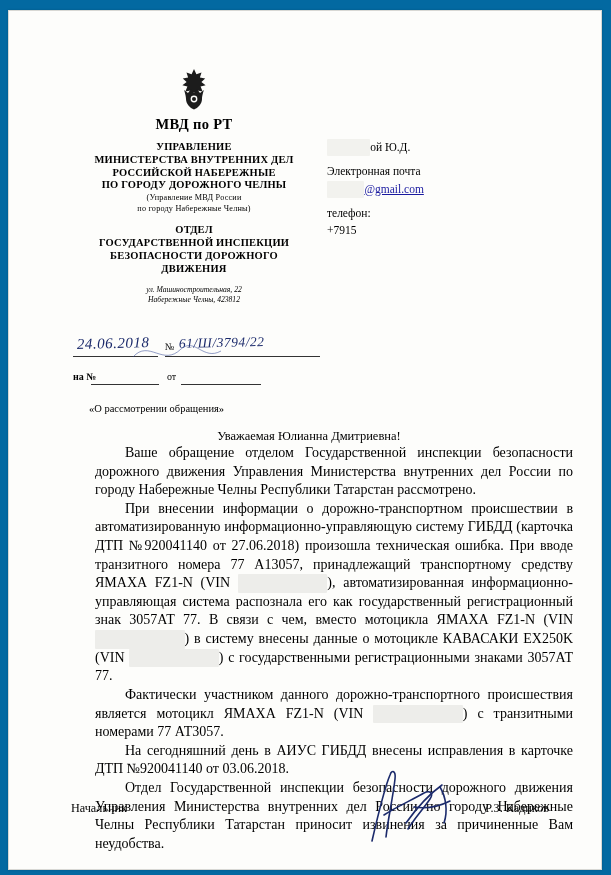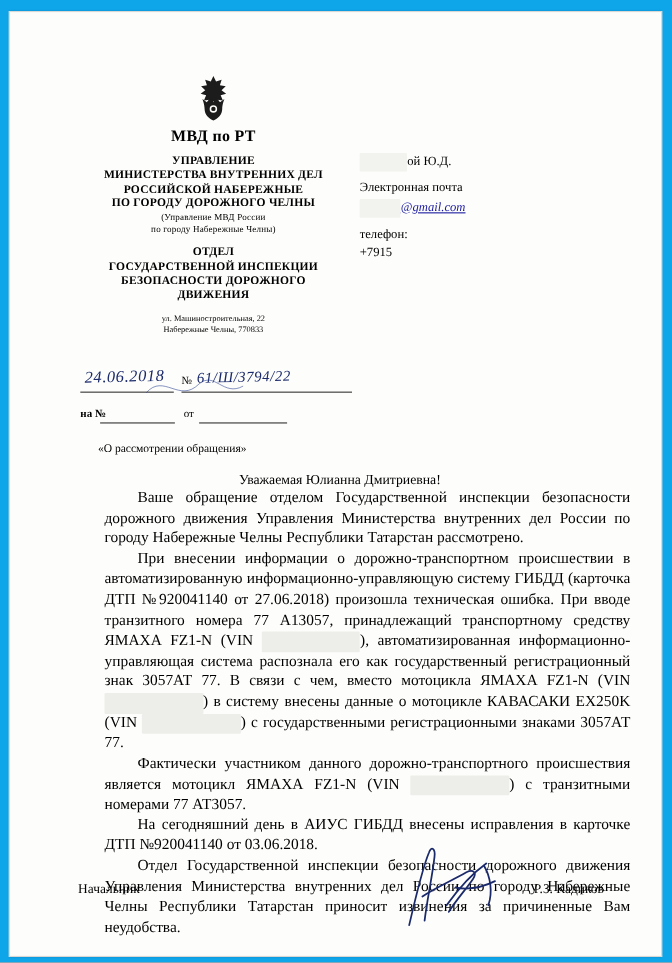--- a/index.html
+++ b/index.html
@@ -10,21 +10,21 @@
   body {
     width: 611px;
     height: 875px;
     overflow: hidden;
     font-family: "Liberation Serif", serif;
   }
   .page {
     position: relative;
     width: 611px;
     height: 875px;
-    background: #0ea5e9;
+    background: #0369a1;
     box-sizing: border-box;
   }
   .scan {
     position: absolute;
     left: 8px;
     top: 10px;
     width: 592px;
     height: 858px;
     background: #fdfdfb;
     border: 1px solid #d8d8d4;
@@ -73,20 +73,21 @@
     font-size: 10.5px;
     line-height: 1.25;
     margin-top: 9px;
     letter-spacing: 0.2px;
   }
   .address {
     font-weight: normal;
     font-size: 7.6px;
     line-height: 1.3;
     margin-top: 10px;
+    font-style: italic;
   }
 
   
   .numline {
     position: absolute;
     font-size: 10px;
   }
   .hand {
     font-family: "Liberation Serif", serif;
     font-style: italic;
@@ -219,21 +220,21 @@
         <div class="org-sub">по городу Набережные Челны)</div>
       </div>
       <div class="dept-block">
         <div>ОТДЕЛ</div>
         <div>ГОСУДАРСТВЕННОЙ ИНСПЕКЦИИ</div>
         <div>БЕЗОПАСНОСТИ ДОРОЖНОГО</div>
         <div>ДВИЖЕНИЯ</div>
       </div>
       <div class="address">
         <div>ул. Машиностроительная, 22</div>
-        <div>Набережные Челны, 770833</div>
+        <div>Набережные Челны, 423812</div>
       </div>
     </div>
 
     <div class="numline" style="left:68px; top:324px;">
       <span class="hand">24.06.2018</span>
     </div>
     <div class="rule" style="left:64px; top:345px; width:85px;"></div>
 
     <div class="numline" style="left:156px; top:330px;">№</div>
     <div class="numline" style="left:170px; top:324px;">
@@ -251,21 +252,21 @@
         <path d="M4 26 C20 8, 34 36, 52 18 C66 6, 74 30, 92 20" fill="none" stroke="#223a8c" stroke-width="0.9" opacity="0.55"></path>
       </svg>
     </div>
 
     <div class="addressee">
       <div class="addr-line">
         <span class="redact">&nbsp;&nbsp;&nbsp;&nbsp;&nbsp;&nbsp;&nbsp;&nbsp;&nbsp;&nbsp;&nbsp;&nbsp;&nbsp;&nbsp;&nbsp;</span><span>ой Ю.Д.</span>
       </div>
       <div class="addr-label">Электронная почта</div>
       <div class="addr-line">
-        <span class="redact">&nbsp;&nbsp;&nbsp;&nbsp;&nbsp;&nbsp;&nbsp;&nbsp;&nbsp;&nbsp;&nbsp;&nbsp;&nbsp;</span><span style="text-decoration:underline; color:#1a1aa0;font-style:italic;">@gmail.com</span>
+        <span class="redact">&nbsp;&nbsp;&nbsp;&nbsp;&nbsp;&nbsp;&nbsp;&nbsp;&nbsp;&nbsp;&nbsp;&nbsp;&nbsp;</span><span style="text-decoration:underline; color:#1a1aa0;">@gmail.com</span>
       </div>
       <div class="addr-label">телефон:</div>
       <div class="addr-val">+7915</div>
     </div>
 
     <div class="subject">«О рассмотрении обращения»</div>
 
     <div class="greeting">Уважаемая Юлианна Дмитриевна!</div>
 
     <div class="body" id="body-container">

